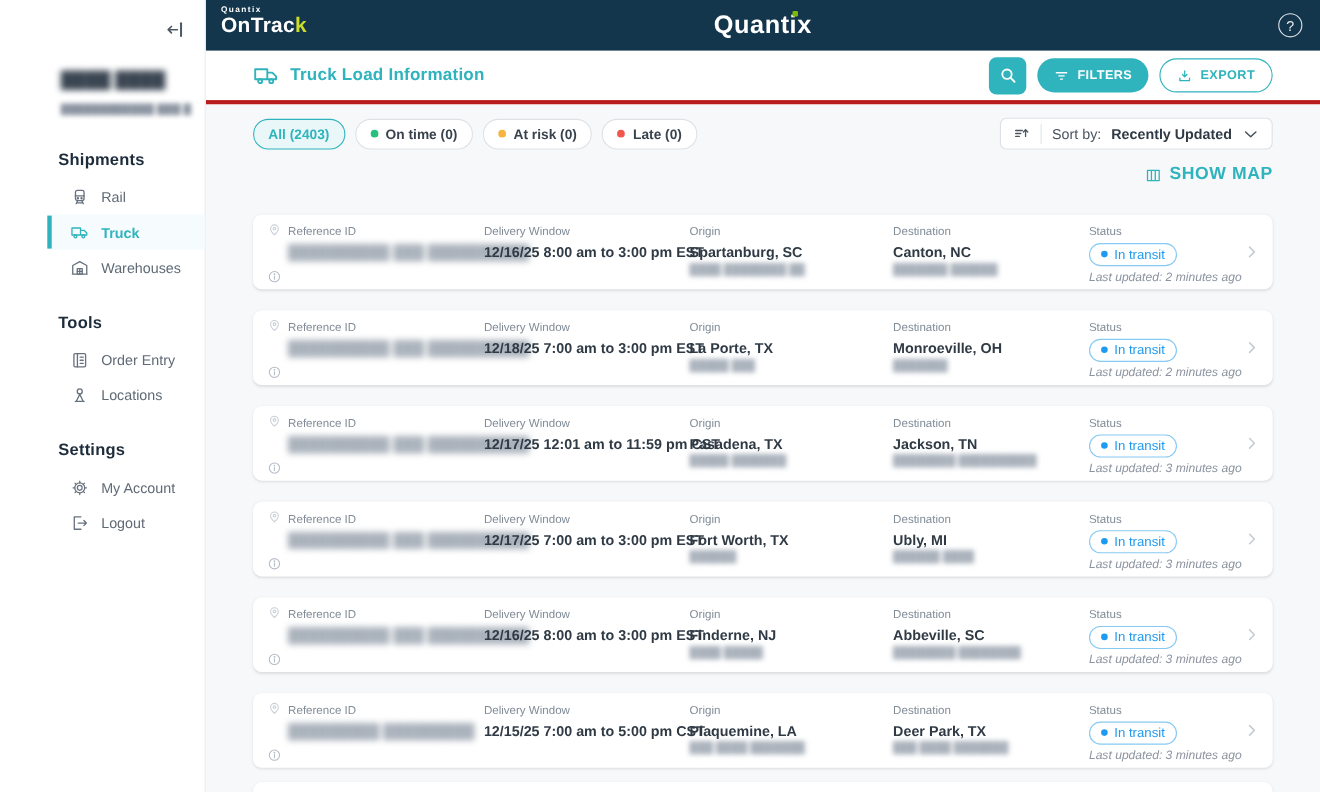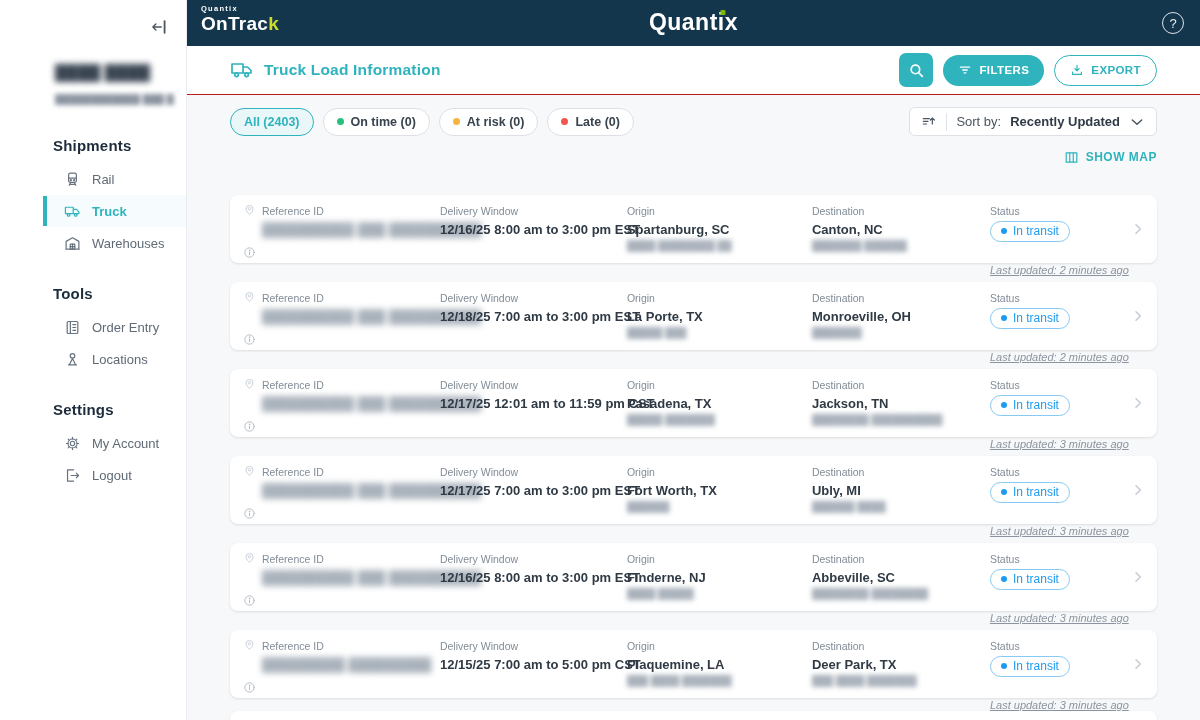--- a/index.html
+++ b/index.html
@@ -26,21 +26,21 @@
   .main { flex:1; display:flex; flex-direction:column; min-width:0; }
   .topbar { height:46px; background:var(--header-navy,#14364d); position:relative; display:flex; align-items:center; flex:0 0 46px; }
   .lg { position:absolute; left:14px; top:5px; line-height:1; color:#fff; }
   .lg-small { font-size:7.5px; letter-spacing:1.3px; font-weight:bold; }
   .lg-main { font-size:19px; font-weight:800; letter-spacing:.3px; margin-top:1px; }
   .lg-accent { color:var(--logo-lime,#cddc29); }
   .brand-center { position:absolute; left:50%; transform:translateX(-50%); top:9px; font-size:23px; font-weight:bold; letter-spacing:.5px; color:#fff; }
   .brand-dot { position:absolute; right:13px; top:1px; width:5px; height:5px; border-radius:1px; background:var(--logo-green,#7cb805); }
   .help-btn { position:absolute; right:16px; top:12px; width:22px; height:22px; border:1.5px solid rgba(255,255,255,.85); border-radius:50%; color:#e8eef2; font-size:13px; display:flex; align-items:center; justify-content:center; cursor:pointer; }
 
-  .subbar { height:49px; flex:0 0 49px; background:#fff; border-bottom:1px solid #b91c1c; display:flex; align-items:center; justify-content:space-between; padding:0 43px; }
+  .subbar { height:49px; flex:0 0 49px; background:#fff; border-bottom:4px solid #b91c1c; display:flex; align-items:center; justify-content:space-between; padding:0 43px; }
   .page-title-wrap { display:flex; align-items:center; gap:10px; color:var(--accent-teal,#2fb3bd); }
   .page-title-wrap .ico { width:24px; height:24px; }
   .page-title { font-size:15.5px; font-weight:800; letter-spacing:.2px; }
   .search-area { display:flex; align-items:center; }
   .searchbox { width:398px; height:34px; border:1px solid #d7dbe0; border-radius:7px; display:flex; align-items:center; padding:0 11px; gap:9px; background:#fff; }
   .searchbox .ico { width:16px; height:16px; color:#9aa3ad; flex:0 0 16px; }
   .search-divider { width:1px; height:18px; background:#dfe3e8; }
   .searchbox input { flex:1; border:0; outline:0; font-size:13px; color:#333; font-family:inherit; background:transparent; }
   .searchbox input::placeholder { color:#8d97a1; }
   .clear-x { font-size:13px; color:#3d4752; cursor:pointer; padding:0 2px; }
@@ -58,38 +58,38 @@
   .chip.active { border:1.5px solid var(--accent-teal,#2fb3bd); color:var(--accent-teal,#2fb3bd); background:#e9f7f8; }
   .dot { width:7px; height:7px; border-radius:50%; }
   .dot-green { background:var(--dot-green,#27c07d); }
   .dot-amber { background:var(--dot-amber,#f6b33f); }
   .dot-red { background:var(--dot-red,#f2574d); }
   .sort-box { margin-left:auto; height:29px; border:1px solid #dde1e6; border-radius:6px; background:#fff; display:flex; align-items:center; gap:9px; padding:0 11px; font-size:13px; color:#4a5560; cursor:pointer; }
   .sort-box .ico { width:16px; height:16px; color:#4a5560; }
   .sort-value { font-weight:bold; color:#2f3a45; }
   .sort-chevron { width:13px; height:13px; color:#5a646e; }
   .map-row { display:flex; justify-content:flex-end; margin-top:14px; height:18px; }
-  .show-map { display:flex; gap:7px; color:var(--accent-teal,#2fb3bd); font-size:12px; font-weight:bold; letter-spacing:.5px; cursor:pointer; }
+  .show-map { display:flex; align-items:center; gap:7px; color:var(--accent-teal,#2fb3bd); font-size:16px; font-weight:bold; letter-spacing:.5px; cursor:pointer; }
   .show-map .ico { width:15px; height:15px; }
 
   .cards { margin-top:27px; }
   .card { position:relative; height:68px; background:#fff; border-radius:8px; box-shadow:0 1px 3px rgba(16,24,40,.08), 0 1px 2px rgba(16,24,40,.04); margin-bottom:19px; }
   .card-partial { margin-top:-6px; }
   .pin-ico { position:absolute; left:13px; top:7px; width:13px; height:13px; color:#c8cfd7; }
   .info-ico { position:absolute; left:13px; bottom:5px; width:13px; height:13px; color:#b4bcc6; cursor:pointer; }
   .chev-ico { position:absolute; right:11px; top:50%; transform:translateY(-50%); width:16px; height:16px; color:#c6ccd4; cursor:pointer; }
   .col { position:absolute; top:10px; }
   .col-ref { left:32px; } .col-win { left:210px; } .col-org { left:397px; } .col-dst { left:582px; } .col-sts { left:760px; }
   .col-label { font-size:10.5px; color:#818c97; }
   .col-value { margin-top:5px; font-size:13px; font-weight:bold; color:#2f3a45; white-space:nowrap; }
   .col-sub { margin-top:3px; font-size:10px; color:var(--blur-gray,#a9b1bb); filter:blur(2.6px); white-space:nowrap; }
   .blurred { filter:blur(3px); color:var(--blur-gray,#a9b1bb); }
   .badge { display:inline-flex; align-items:center; gap:6px; margin-top:4px; border:1.5px solid #86c9f3; border-radius:13px; padding:2px 10px 3px 10px; color:var(--badge-blue,#1e9bf0); font-size:12px; font-weight:normal; }
   .badge .bdot { width:6px; height:6px; border-radius:50%; background:var(--badge-blue,#1e9bf0); }
-  .updated { margin-top:22px; font-size:11px; font-style:italic; color:#8b94a0;text-decoration:underline; }
+  .updated { margin-top:4px; font-size:11px; font-style:italic; color:#8b94a0; }
 </style>
 </head>
 <body>
 
 <div class="app">
 
   <aside class="sidebar">
     <span class="collapse-btn">
       <svg viewBox="0 0 24 24" fill="none" stroke="currentColor" stroke-width="1.8" stroke-linecap="round" stroke-linejoin="round">
           <path d="M17.5 5v14" stroke-width="2.2"></path>

